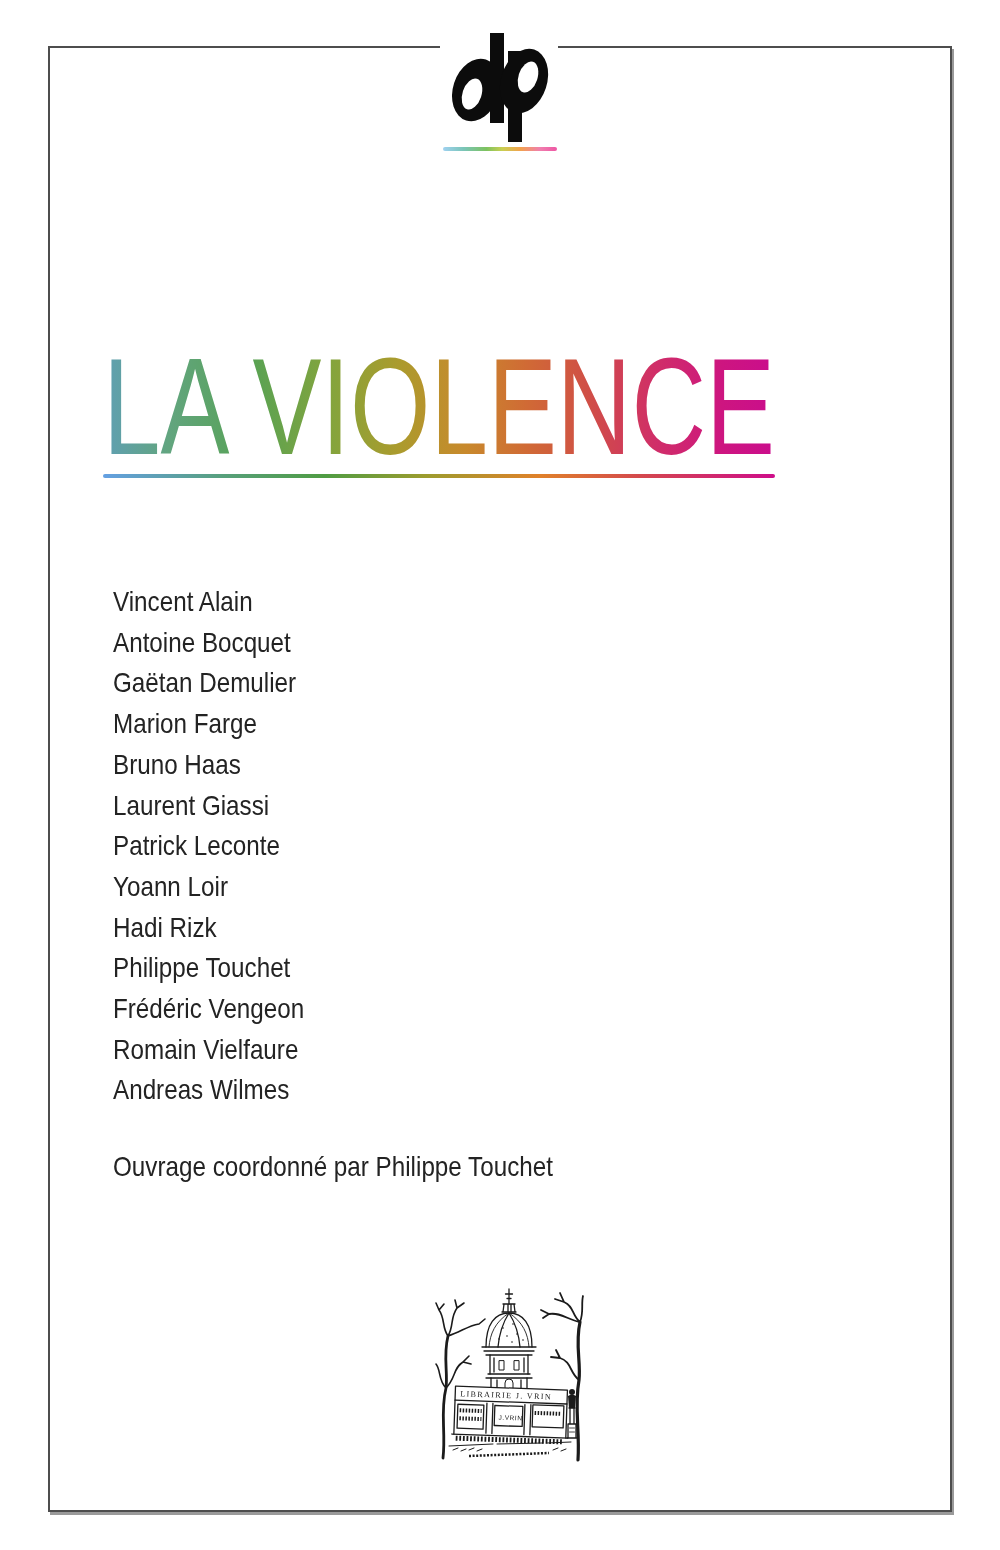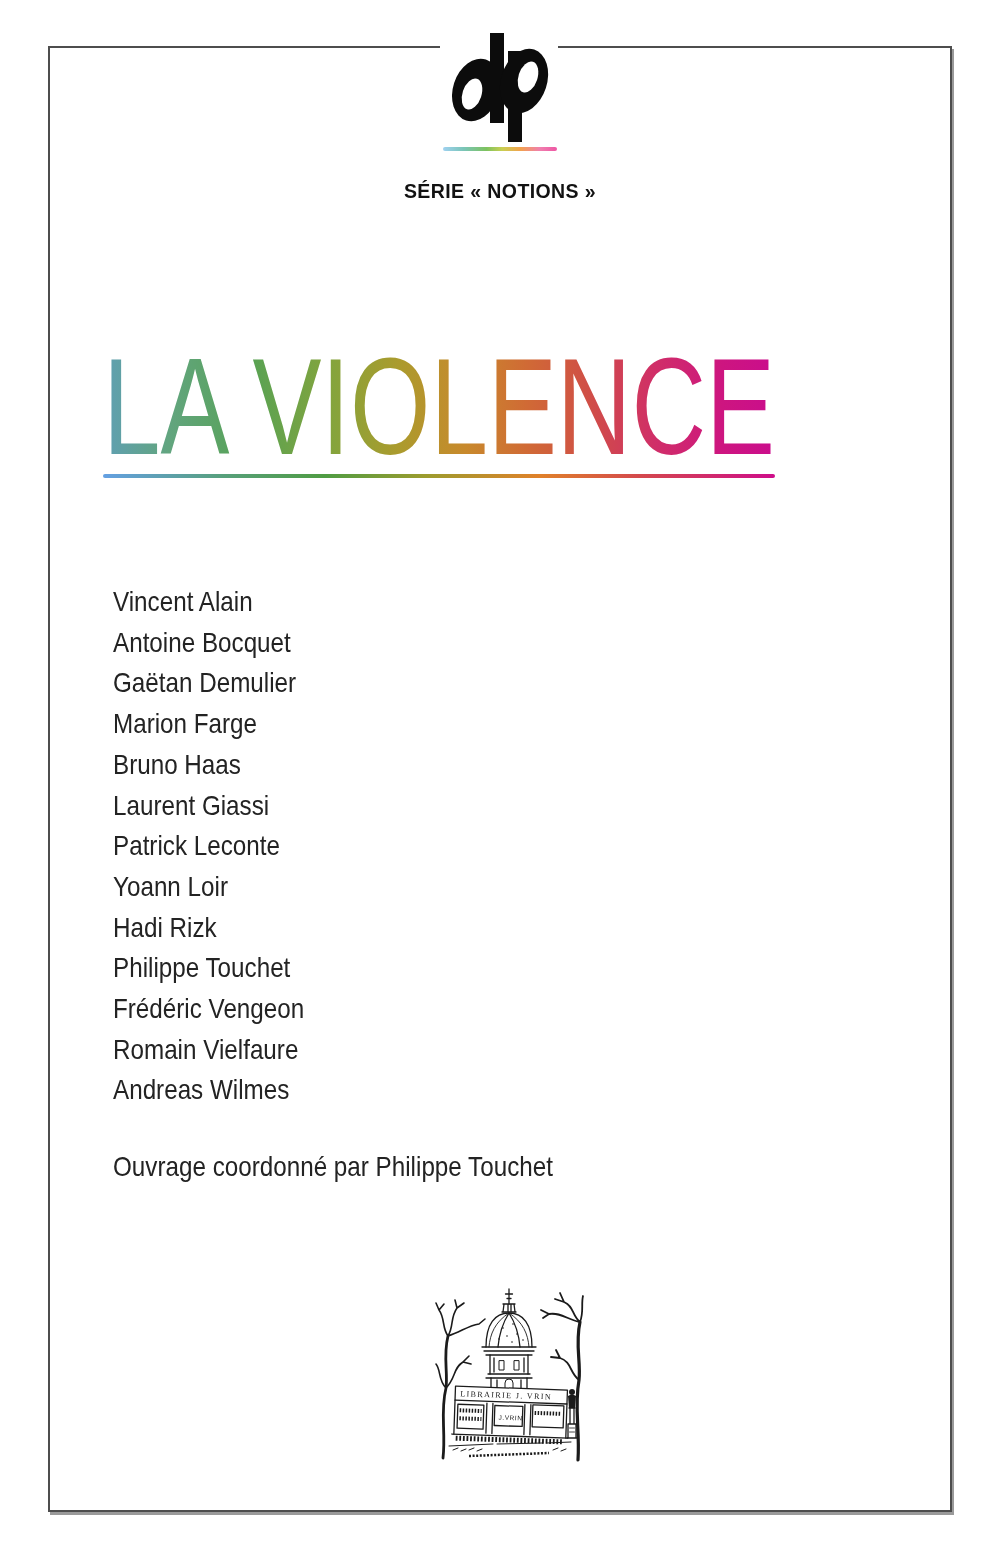--- a/index.html
+++ b/index.html
@@ -57,21 +57,20 @@
       <ellipse cx="73" cy="53" rx="23" ry="33" transform="rotate(18 73 53)"></ellipse>
       <rect x="57" y="23" width="14" height="91"></rect>
     </g>
     <g fill="#ffffff">
       <ellipse cx="21" cy="66" rx="9.5" ry="16" transform="rotate(18 21 66)"></ellipse>
       <ellipse cx="77" cy="49" rx="9.5" ry="16" transform="rotate(18 77 49)"></ellipse>
     </g>
   </svg>
   <div class="rainbow-rule"></div>
 
-  <div class="series">SÉRIE « NOTIONS »</div>
 
   <svg class="title-svg" width="692" height="132">
     <defs>
       <linearGradient id="titleGrad" x1="0" y1="0" x2="676" y2="0" gradientUnits="userSpaceOnUse">
         <stop offset="0" stop-color="#5f9fb5"></stop>
         <stop offset="0.10" stop-color="#62a57f"></stop>
         <stop offset="0.22" stop-color="#57a254"></stop>
         <stop offset="0.34" stop-color="#84a43c"></stop>
         <stop offset="0.44" stop-color="#ab9b2d"></stop>
         <stop offset="0.54" stop-color="#c8892c"></stop>

